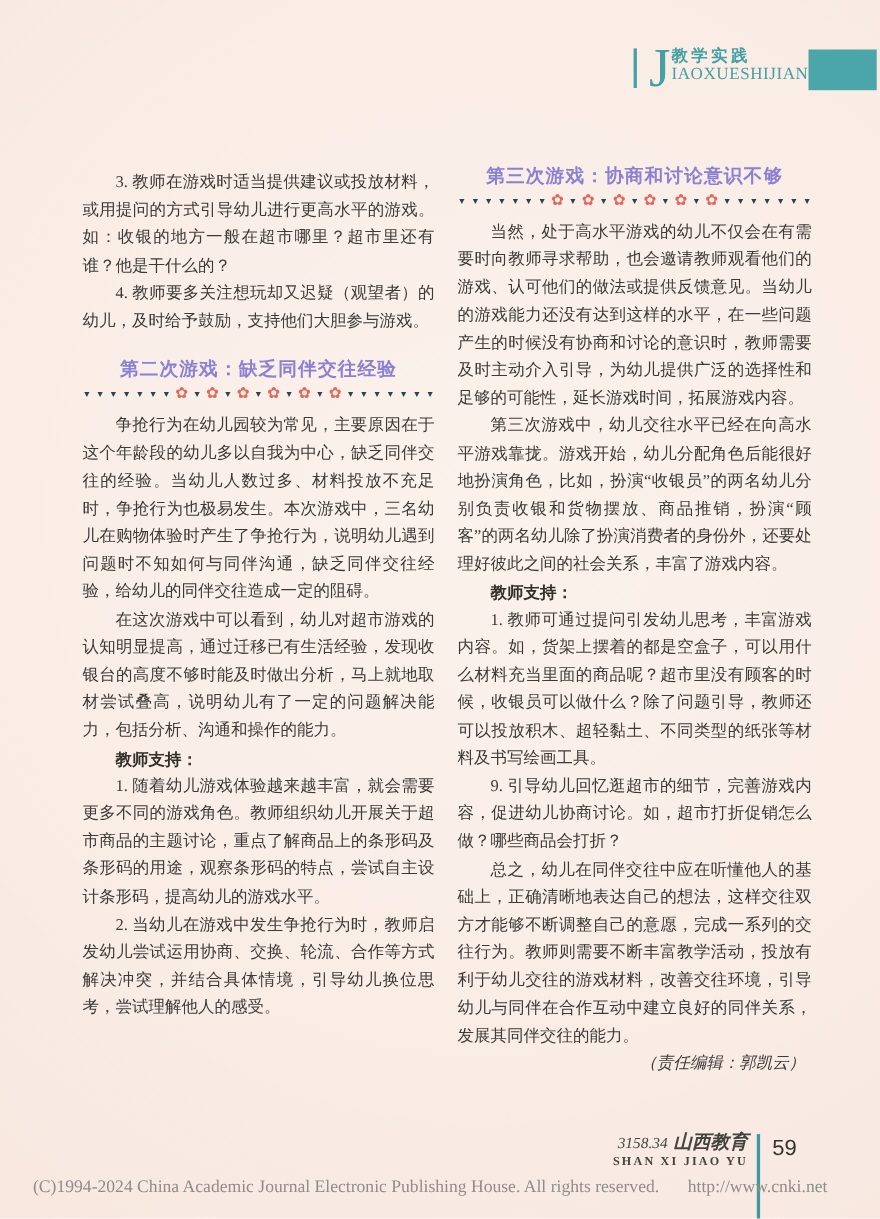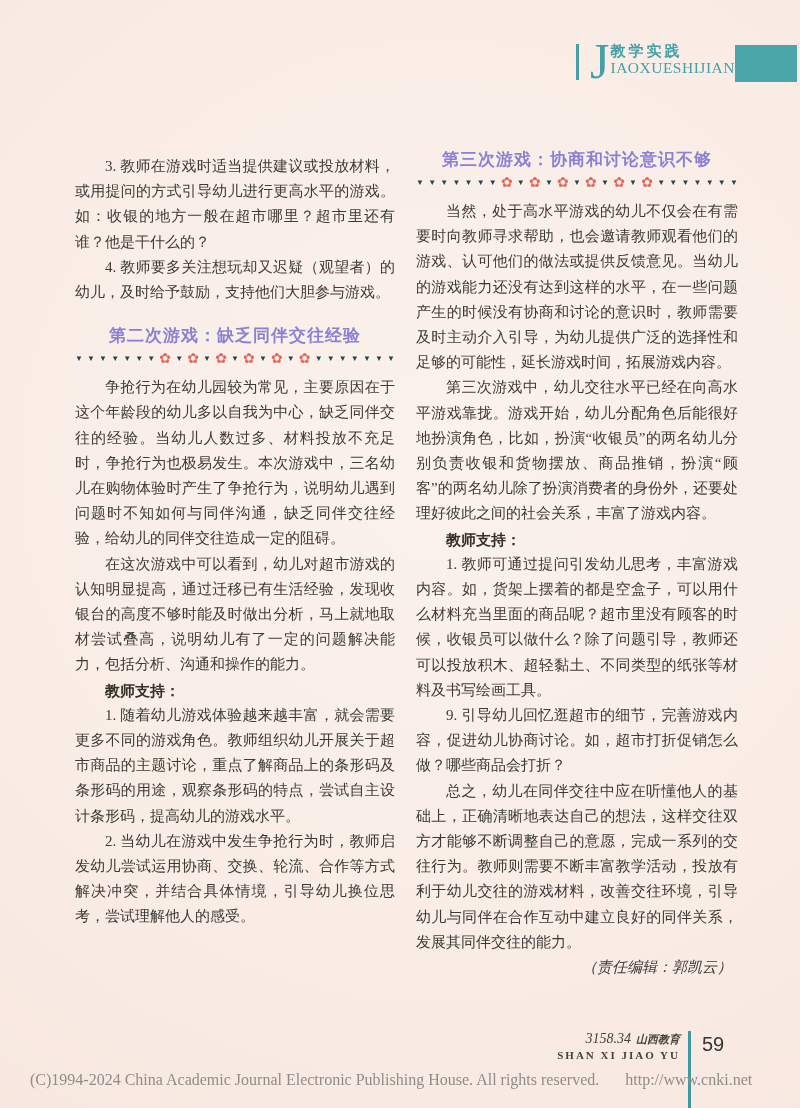--- a/index.html
+++ b/index.html
@@ -43,21 +43,21 @@
     font-family:"Liberation Sans","DejaVu Sans",sans-serif;
     font-weight:bold;color:#333029;text-indent:2em;
   }
 
   .editor-credit{text-align:right;font-style:italic;margin-top:18px;padding-right:6px;text-indent:0 !important;}
 
   
   .journal-block{position:absolute;right:120px;top:1030px;text-align:right;color:#45433e;}
   .journal-line1{font-size:15px;font-style:italic;line-height:17px;}
   .journal-issue{font-size:14px;margin-right:5px;}
-  .journal-cn{font-size:11px;font-weight:bold;}
+  .journal-cn{font-size:17px;font-weight:bold;}
   .journal-line2{font-size:11px;font-weight:bold;letter-spacing:2px;line-height:14px;}
   .footer-bar{position:absolute;left:688px;top:1031px;width:3px;height:77px;background:#3d9aa0;}
   .page-number{position:absolute;left:702px;top:1033px;font-size:20px;color:#35332f;font-family:"Liberation Sans",sans-serif;}
   .copyright{position:absolute;left:30px;top:1071px;font-size:16px;color:#8f8d89;white-space:nowrap;}
   .copyright .url{margin-left:26px;}
 </style>
 </head>
 <body>
 
 <div class="page">

